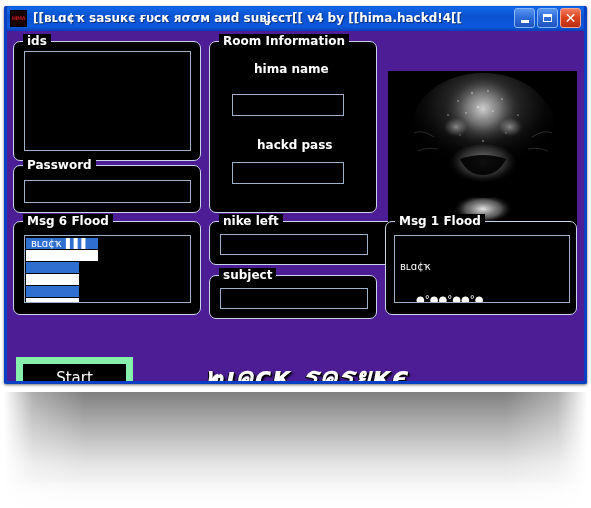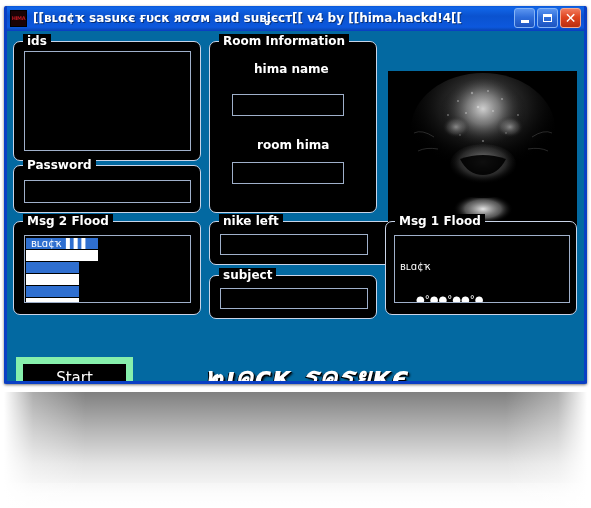--- a/index.html
+++ b/index.html
@@ -85,21 +85,21 @@
   }
   .glyph-min { width: 8px; height: 3px; background: #fff; margin-top: 7px; }
   .glyph-max { width: 9px; height: 8px; border: 1px solid #fff; border-top-width: 3px; background: transparent; }
   .glyph-close { color: #fff; font-size: 14px; font-weight: bold; line-height: 1; font-family: "DejaVu Sans", sans-serif; }
 
   
   #client {
     position: relative;
     width: 100%;
     height: 352px;
-    background: #0369a1;
+    background: #4c1d95;
   }
 
   
   .gb {
     position: absolute;
     border: 1px solid #c9d4e8;
     border-radius: 7px;
     background: #000;
   }
   .gb > .gb-label {
@@ -275,38 +275,38 @@
         <div class="gb-label">ids</div>
         <div class="tbox" style="left:10px; top:9px; width:167px; height:100px;"></div>
       </div>
 
       <div class="gb" style="left:6px; top:134px; width:188px; height:48px;">
         <div class="gb-label">Password</div>
         <div class="tbox" style="left:10px; top:14px; width:167px; height:23px;"></div>
       </div>
 
       <div class="gb" style="left:6px; top:190px; width:188px; height:94px;">
-        <div class="gb-label">Msg 2 Flood</div>
+        <div class="gb-label">Msg 6 Flood</div>
         <div class="tbox" style="left:10px; top:13px; width:167px; height:68px;">
           <div id="msg1-content">
             <div class="sel-line wide blk">ʙʟɑ¢ҡ ▌▌▌</div>
             <div class="sel-line wide white blank">&nbsp;</div>
             <div class="sel-line short blank">&nbsp;</div>
             <div class="sel-line short white blank">&nbsp;</div>
             <div class="sel-line short blank">&nbsp;</div>
             <div class="sel-line short white blank">&nbsp;</div>
           </div>
         </div>
       </div>
 
       <div class="gb" style="left:202px; top:10px; width:168px; height:172px;">
         <div class="gb-label">Room Information</div>
         <div class="lbl" style="left:44px; top:20px;">hima name</div>
         <div class="tbox" style="left:22px; top:52px; width:112px; height:22px;"></div>
-        <div class="lbl" style="left:47px; top:96px;">room hima</div>
+        <div class="lbl" style="left:47px; top:96px;">hackd pass</div>
         <div class="tbox" style="left:22px; top:120px; width:112px; height:22px;"></div>
       </div>
 
       <div class="gb" style="left:202px; top:190px; width:188px; height:44px;">
         <div class="gb-label">nike left</div>
         <div class="tbox" style="left:10px; top:12px; width:148px; height:21px;"></div>
       </div>
 
       <div class="gb" style="left:202px; top:244px; width:168px; height:44px;">
         <div class="gb-label">subject</div>

